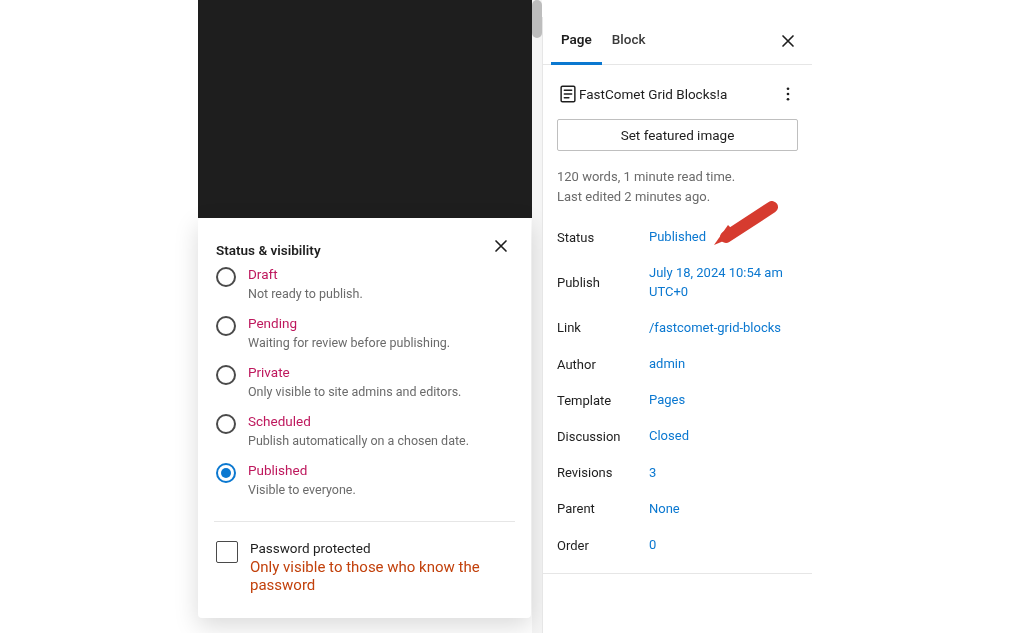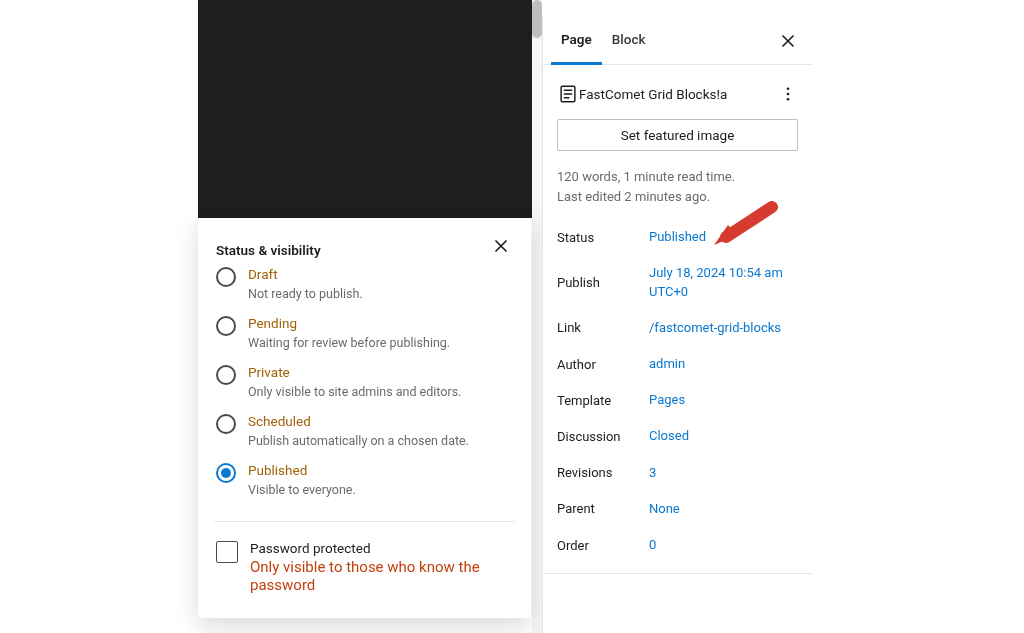--- a/index.html
+++ b/index.html
@@ -16,21 +16,21 @@
   .pop { position: absolute; left: 0; top: 218px; width: 333px; background: #fff; border-radius: 4px; box-shadow: 0 8px 24px rgba(0,0,0,.15); padding: 16px 18px 24px 18px; }
   .pop-head { display: flex; align-items: flex-end; justify-content: space-between; margin-bottom: 8px; }
   .pop-title { font-weight: 600; font-size: 13.5px; }
   .close-x { cursor: pointer; width: 24px; height: 24px; display:flex; align-items:center; justify-content:center; }
   .close-x svg { width: 20px; height: 20px; }
   .opt { display: flex; gap: 12px; margin-bottom: 14px; cursor: pointer; }
   .opt:last-of-type { margin-bottom: 0; }
   .radio { width: 20px; height: 20px; border: 2px solid #4a4a4a; border-radius: 50%; flex: 0 0 auto; margin-top: 1px; position: relative; }
   .radio.sel { border-color: #0b78d0; }
   .radio.sel::after { content:""; position:absolute; left:3px; top:3px; width:10px; height:10px; border-radius:50%; background:#0b78d0; }
-  .opt-body .lbl { font-size: 13.5px; color:#a16207; }
+  .opt-body .lbl { font-size: 13.5px; color:#be185d; }
   .opt-body .desc { font-size: 12.5px; color:#6b6b6b; margin-top: 4px; }
   .divider { height: 1px; background: #e6e6e6; margin: 24px -2px 18px -2px; }
   .chk-row { display: flex; gap: 12px; }
   .chk { width: 22px; height: 22px; border: 1.5px solid #4a4a4a; border-radius: 2px; flex:0 0 auto; margin-top:1px; cursor:pointer; }
   .chk-body .lbl { font-size: 13.5px; }
   .chk-body .desc { font-size: 15px; color:#c2410c; margin-top: 2px; }
 
   
   .side { position: absolute; right: 212px; top: 17px; width: 270px; height: 633px; background:#fff; border-left:1px solid #e6e6e6; }
   .tabs { display:flex; align-items:center; border-bottom:1px solid #e6e6e6; height:48px; padding:0 8px; }

